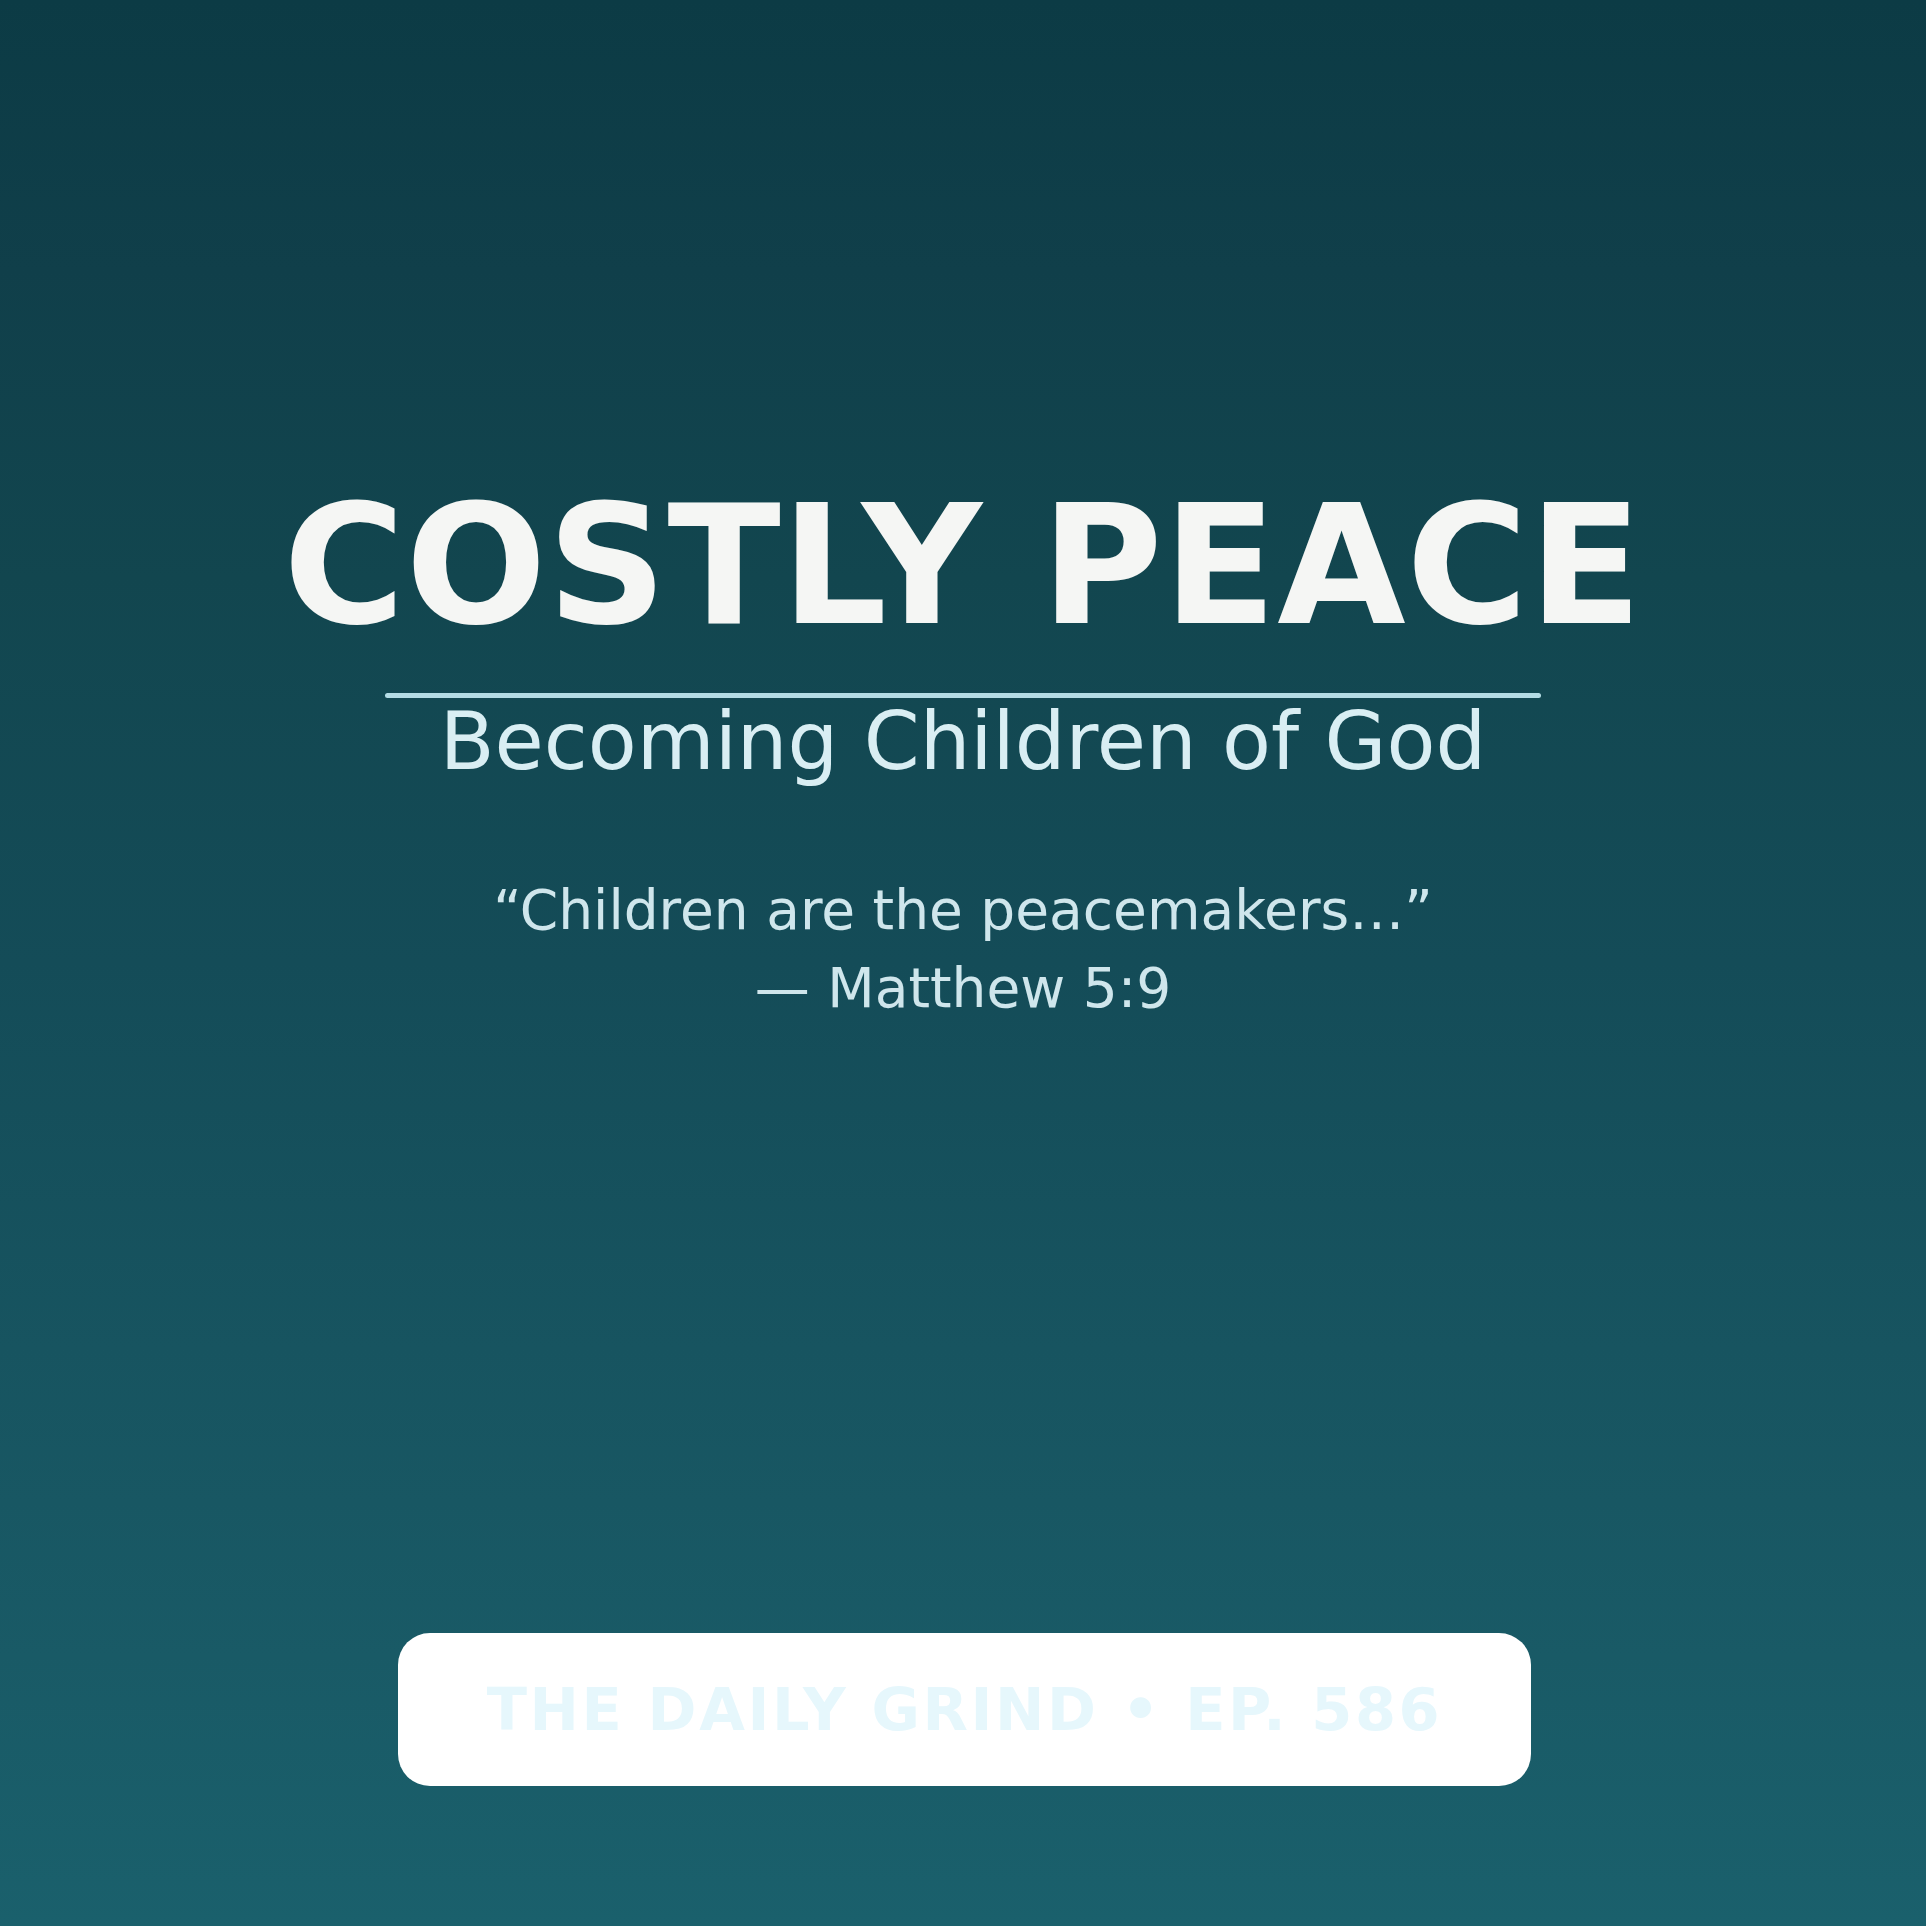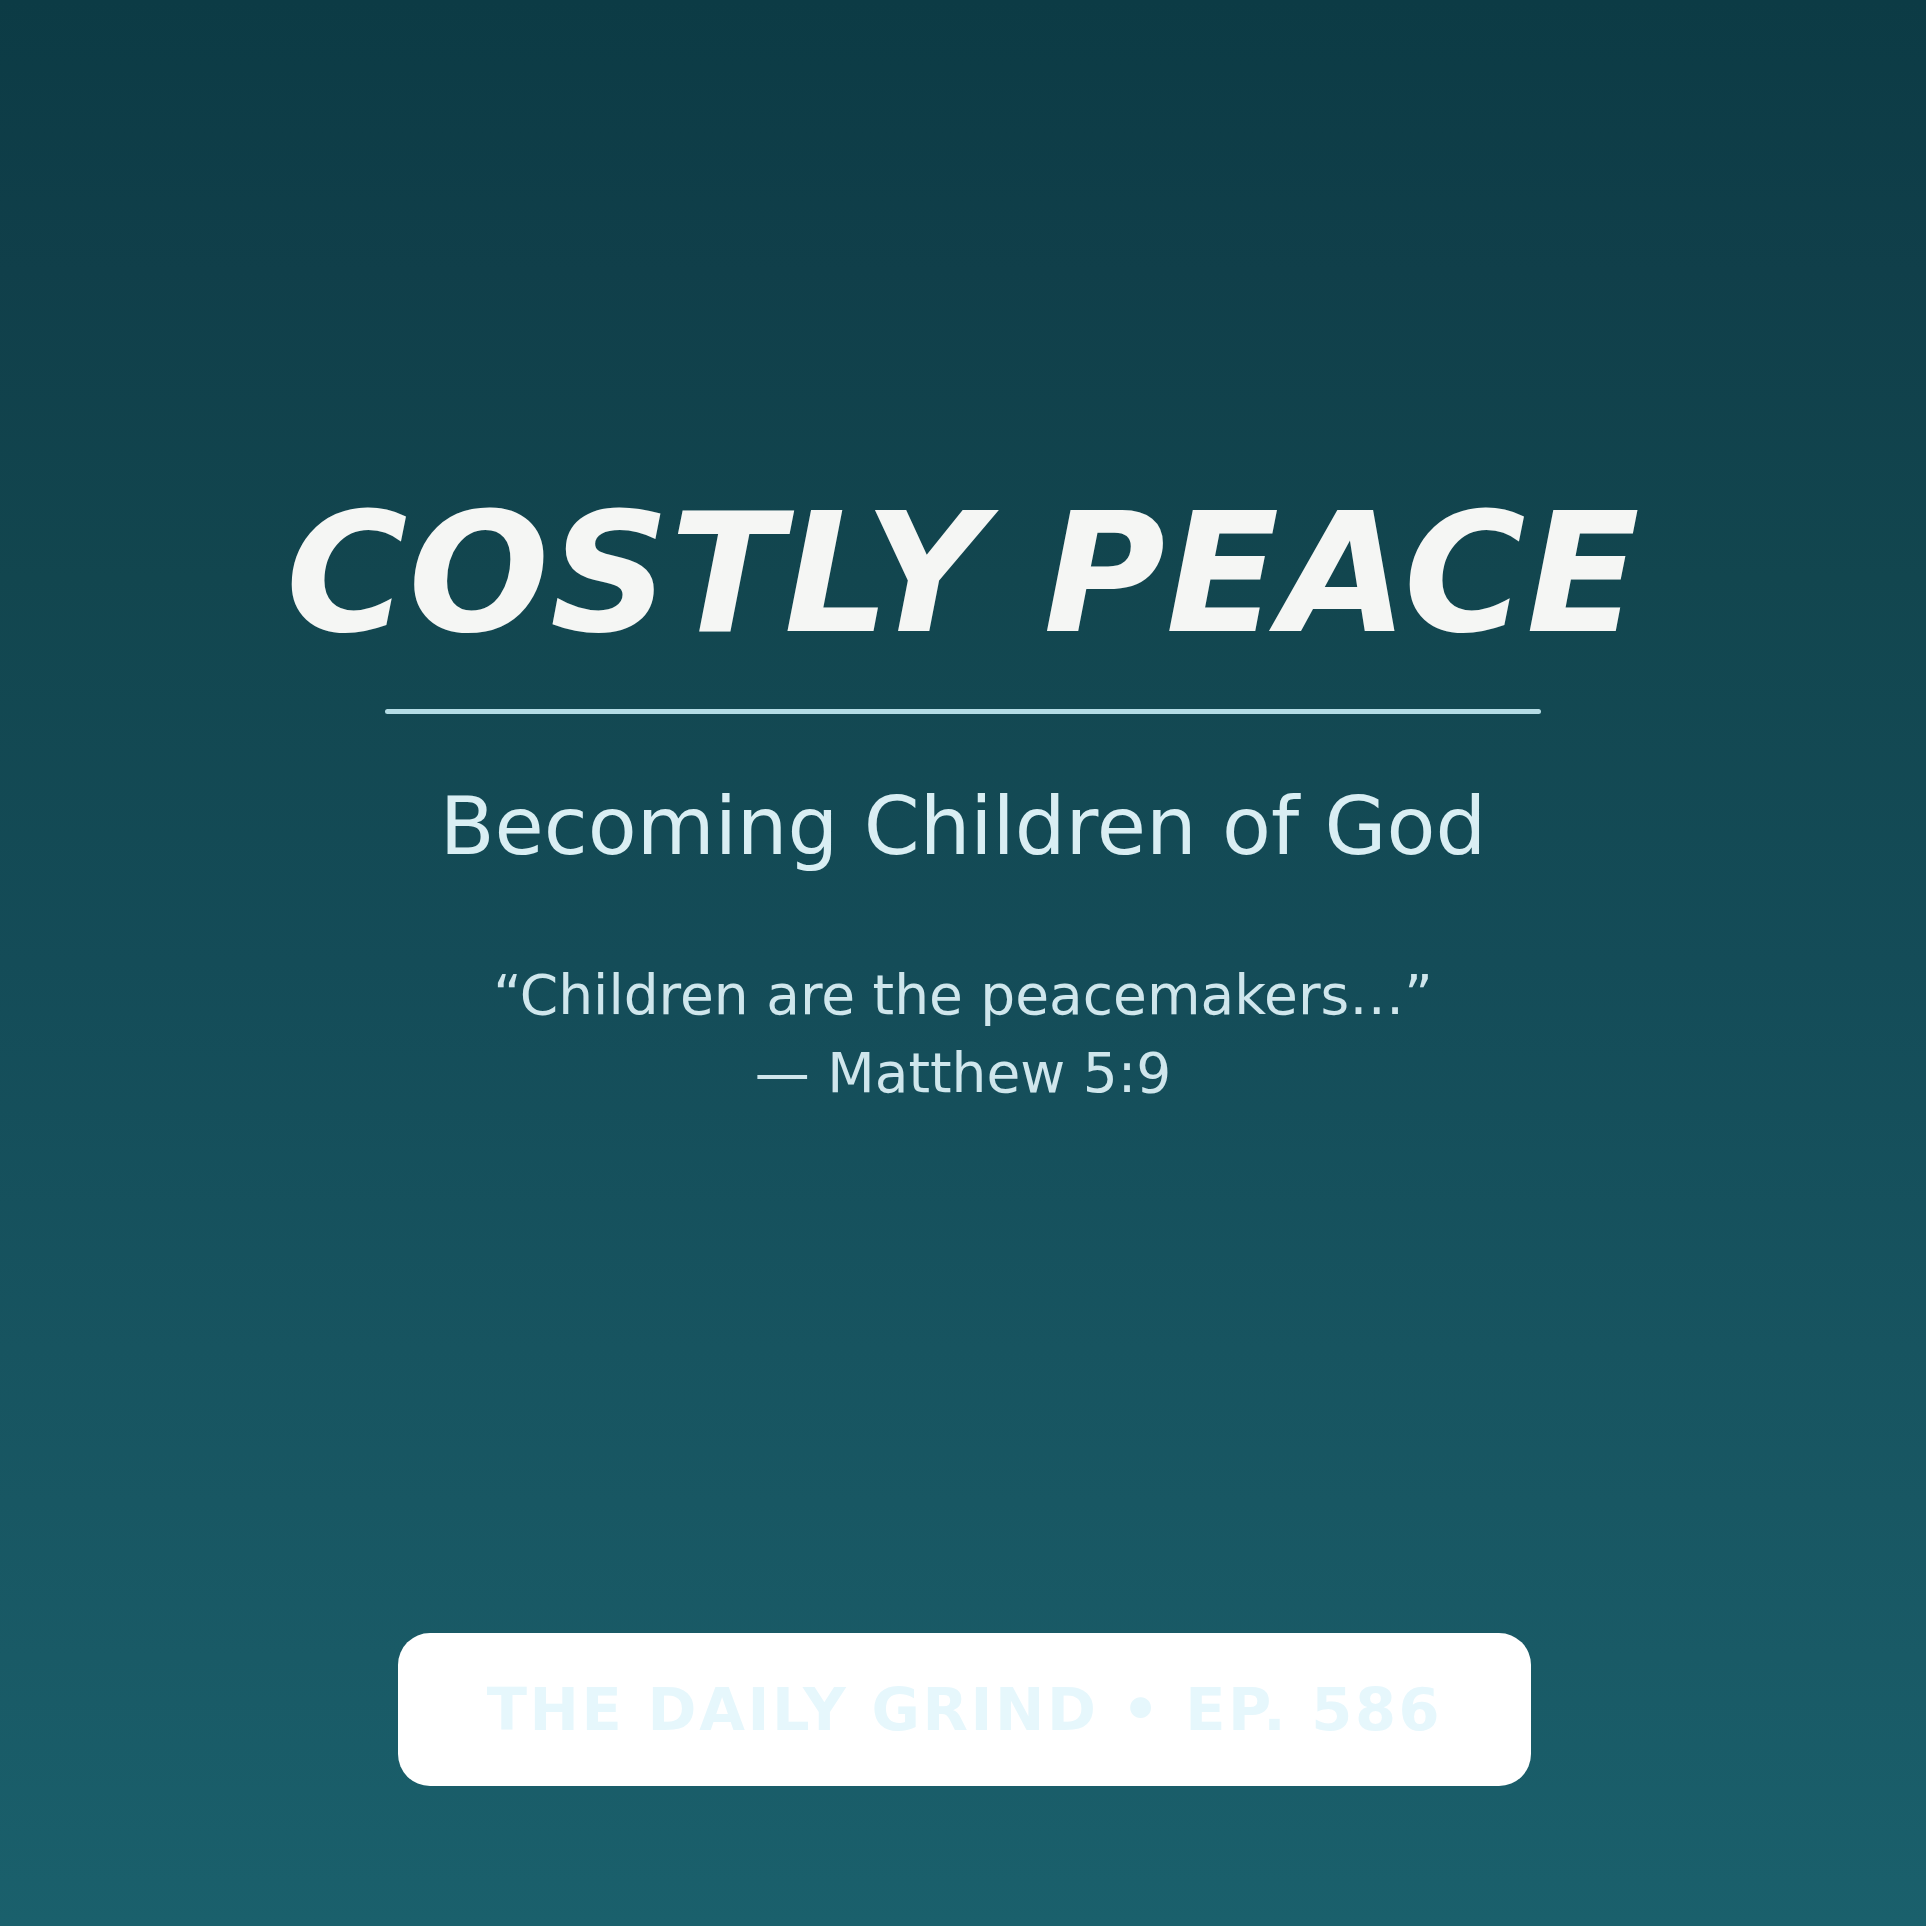--- a/index.html
+++ b/index.html
@@ -45,35 +45,33 @@
   }
 
   .title {
     font-size: 166px;
     font-weight: 700;
     line-height: 1.0;
     letter-spacing: 0.6px;
     color: #f5f6f4;
     text-align: right;
     white-space: nowrap;
-    margin: 16px;
+    margin: 8px;
     padding: 0;
-    font-style: italic;
   }
 
   .title-rule {
     width: 1156px;
     height: 4.5px;
     background: #b4dce5;
     border-radius: 2.6px;
     margin-top: 36px;
   }
 
   .subtitle {
-    margin-top: 69px;
     font-size: 80px;
     font-weight: 400;
     line-height: 1.1;
     color: #d9eef3;
     text-align: center;
     white-space: nowrap;
   }
 
   .quote {
     margin-top: 85px;

